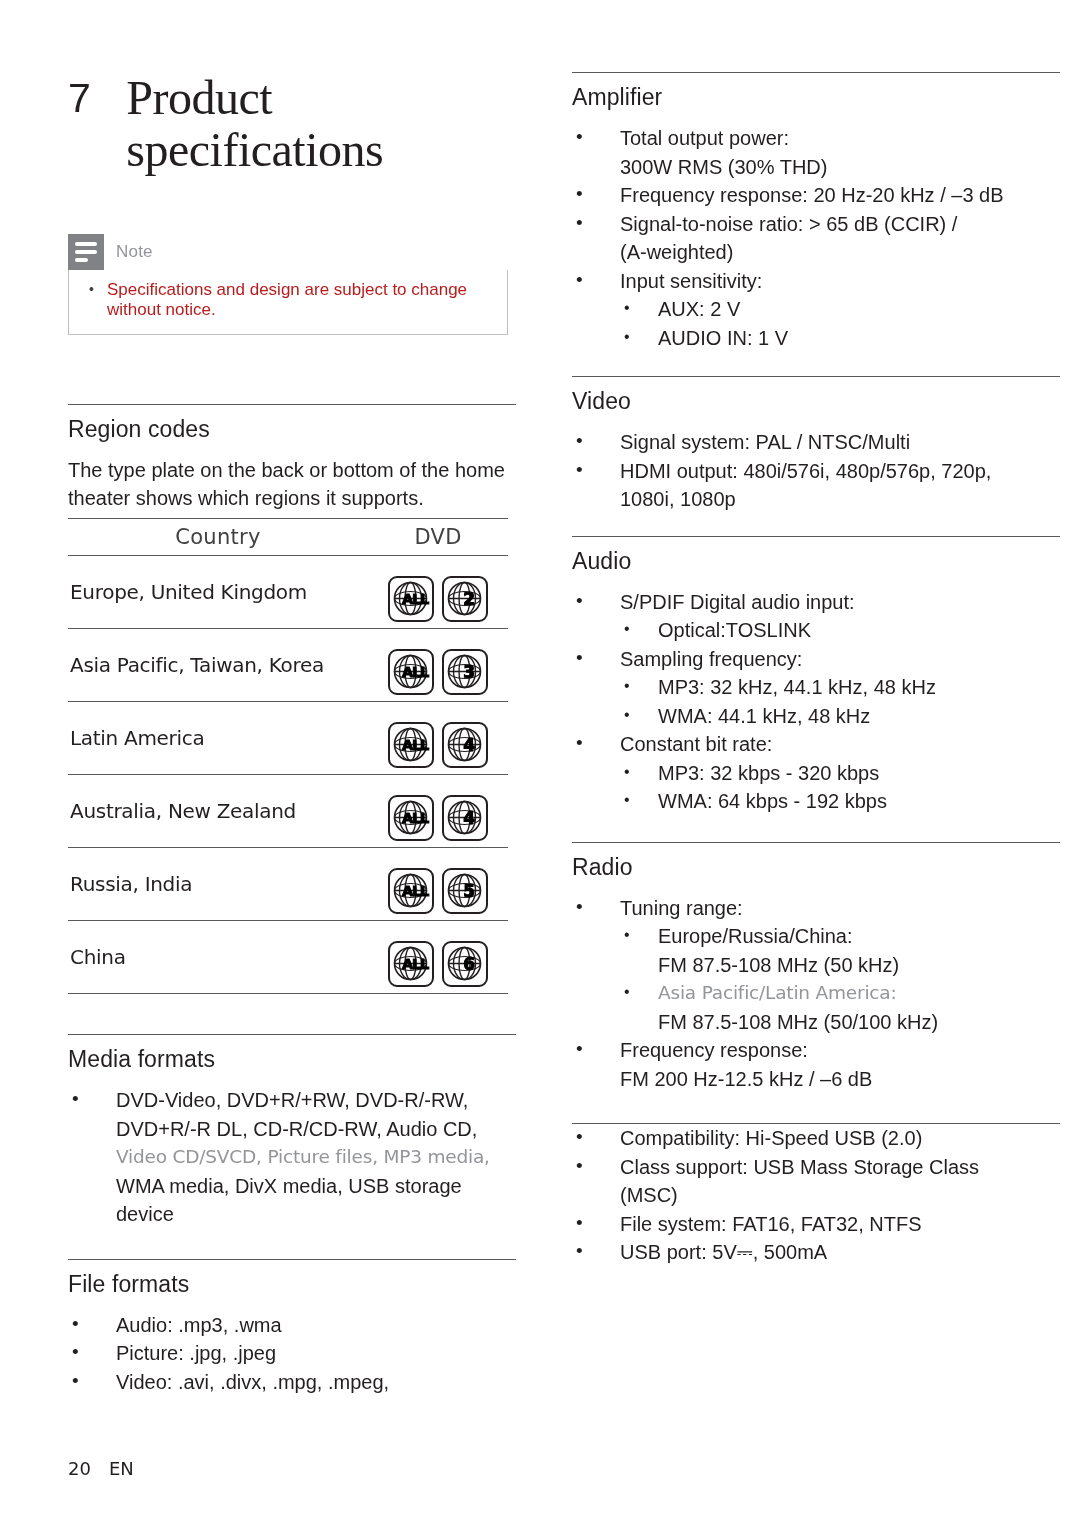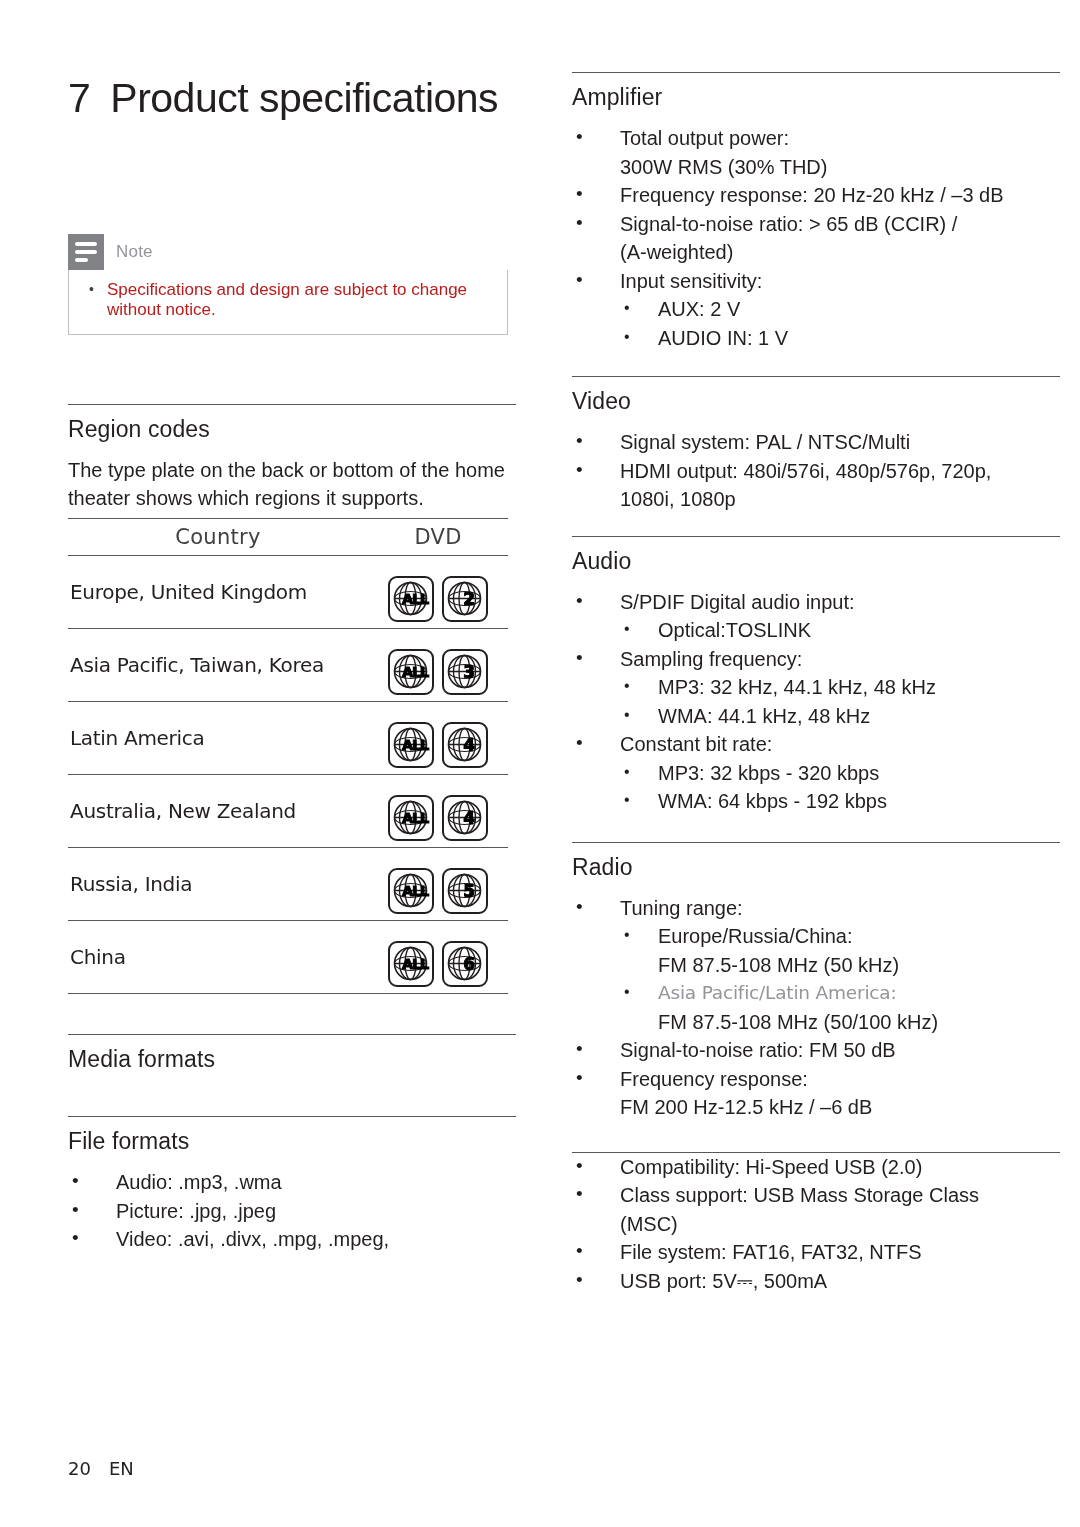--- a/index.html
+++ b/index.html
@@ -39,25 +39,26 @@
     align-items: flex-start;
     gap: 8px;
   }
   .chapter-num {
     font-size: 41px;
     line-height: 52px;
     font-weight: 400;
     letter-spacing: -0.5px;
   }
   .chapter-title {
-    font-size: 41px;
+    font-size: 48px;
     line-height: 52px;
     font-weight: 400;
     letter-spacing: -0.5px;
-    margin-left: 12px;
+    margin-left: 28px;
+    font-family: Liberation Serif, serif;
   }
 
   
   .note-wrap {
     position: absolute;
     top: 234px;
     left: 68px;
     width: 440px;
   }
   .note-head {
@@ -471,20 +472,29 @@
           </tr>
         </tbody>
       </table>
     </div>
 
     <div class="gap-lg"></div>
 
     <div class="blk">
       <div class="rule"></div>
       <h2 class="sect-title">Media formats</h2>
+      <ul class="bul">
+        <li>
+          <span class="cont">DVD-Video, DVD+R/+RW, DVD-R/-RW,</span>
+          <span class="cont">DVD+R/-R DL, CD-R/CD-RW, Audio CD,</span>
+          <span class="cont faint">Video CD/SVCD, Picture files, MP3 media,</span>
+          <span class="cont">WMA media, DivX media, USB storage</span>
+          <span class="cont">device</span>
+        </li>
+      </ul>
     </div>
 
     <div style="height:30px;"></div>
 
     <div class="blk">
       <div class="rule"></div>
       <h2 class="sect-title">File formats</h2>
       <ul class="bul">
         <li>Audio: .mp3, .wma</li>
         <li>Picture: .jpg, .jpeg</li>
@@ -573,21 +583,20 @@
             <li>
               <span class="cont">Europe/Russia/China:</span>
               <span class="cont">FM 87.5-108 MHz (50 kHz)</span>
             </li>
             <li>
               <span class="cont faint">Asia Pacific/Latin America:</span>
               <span class="cont">FM 87.5-108 MHz (50/100 kHz)</span>
             </li>
           </ul>
         </li>
-        <li>Signal-to-noise ratio: FM 50 dB</li>
         <li>
           <span class="cont">Frequency response:</span>
           <span class="cont">FM 200 Hz-12.5 kHz / –6 dB</span>
         </li>
       </ul>
     </div>
 
     <div style="height:30px;"></div>
 
     <div class="blk">

